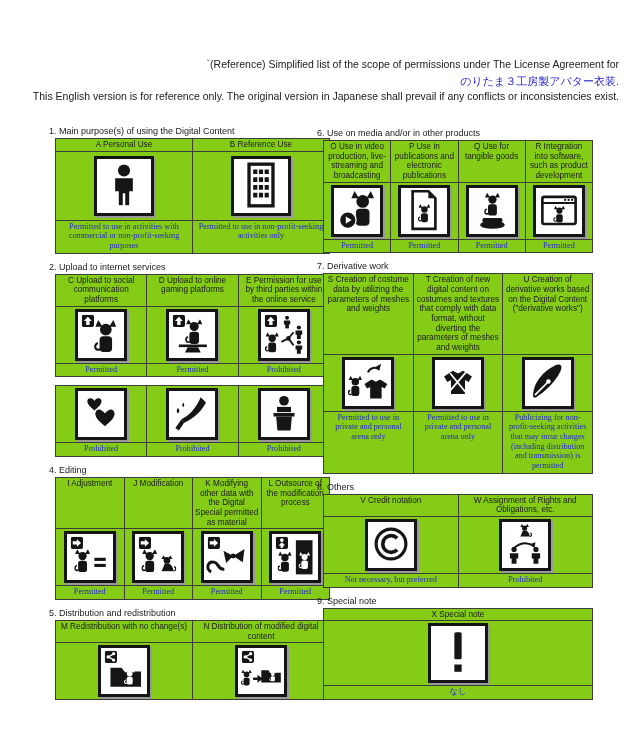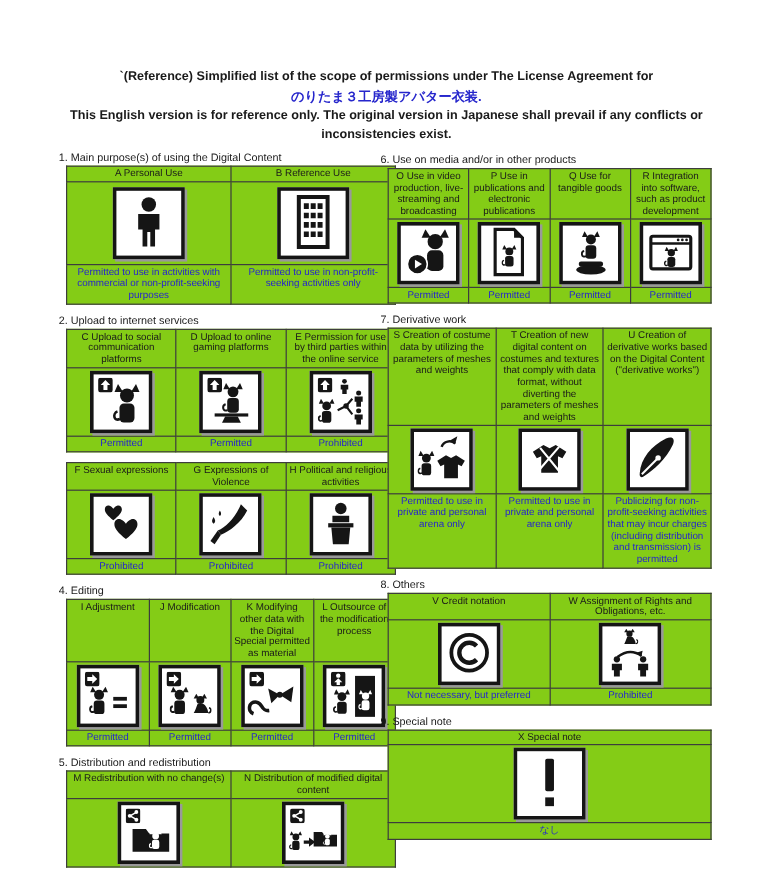--- a/index.html
+++ b/index.html
@@ -1,33 +1,33 @@
 <!DOCTYPE html>
 <html><head>
 <meta charset="utf-8">
 <style>
   html,body{margin:0;padding:0;background:#ffffff;}
   #page{position:relative;width:644px;height:743px;background:#fff;overflow:hidden;
         font-family:"Liberation Sans",sans-serif;color:#1a1a1a;}
-  .doc-title{position:absolute;top:57px;left:25px;width:594px;text-align:center;
-             font-weight:bold;font-size:10.5px;line-height:1.5;}
+  .doc-title{position:absolute;top:57px;left:25px;width:594px;text-align:right;
+             font-weight:normal;font-size:10.5px;line-height:1.5;}
   .doc-title .jp{color:#2626cc;font-size:11px;}
   .col{position:absolute;}
   .col-left{left:49px;top:126px;width:281px;}
   .col-right{left:317px;top:128px;width:276px;}
   .section{margin-bottom:8px;}
   .sec-title{font-size:9px;margin:0 0 2px 0;}
   table.perm{border-collapse:collapse;table-layout:fixed;margin-left:6px;width:calc(100% - 6px);
              background:#84cc16;}
   table.perm th,table.perm td{border:1px solid #3d3d3d;font-size:8.2px;line-height:1.18;
              font-weight:normal;text-align:center;vertical-align:top;padding:1px 2px;}
   tr.icons td{height:52px;vertical-align:middle;padding:2px 0;}
   .t1 tr.icons td{height:64px;}
   .t9 tr.icons td{height:56px;}
-  tr.status td{color:#2626cc;padding-bottom:2px;}
+  tr.status td{color:#2626cc;padding-bottom:2px;font-family:Liberation Serif, serif;}
   .icon-box{display:inline-block;width:44px;height:44px;border:3px solid #151515;background:#fff;
             box-shadow:2px 2px 0 #999;line-height:0;padding:1px;box-sizing:content-box;}
   .icon-box svg{width:42px;height:42px;}
   .icon-box.lg{width:52px;height:52px;}
   .icon-box.lg svg{width:50px;height:50px;}
   .pict{color:#151515;}
   .defs{position:absolute;width:0;height:0;overflow:hidden;}
 </style>
 </head>
 <body>
@@ -160,25 +160,20 @@
           <td>Permitted</td>
           <td>Prohibited</td>
         </tr>
       </tbody>
         </table>
     </div>
 
     <div class="section">
       <table class="perm t3">
         <tbody>
-            <tr>
-          <th>F Sexual expressions</th>
-          <th>G Expressions of Violence</th>
-          <th>H Political and religious activities</th>
-        </tr>
         <tr class="icons">
           <td><span class="icon-box"><svg class="pict" viewBox="0 0 48 48">
                     <use href="#sym-heart" x="8" y="6" width="17" height="16"></use>
                     <use href="#sym-heart" x="17" y="19" width="23" height="21"></use>
                   </svg></span></td>
           <td><span class="icon-box"><svg class="pict" viewBox="0 0 48 48">
                     <path fill="currentColor" d="M12 31 C20 28 29 18 34 6 L40 12 C34 24 23 32 15 35 Z"></path>
                     <path fill="currentColor" d="M15 35 L9 44 L5 41 L12 31 Z"></path>
                     <path fill="currentColor" d="M8 18 C10 21 10 23 8 24.5 C6 23 6 21 8 18 Z"></path>
                     <path fill="currentColor" d="M14 12 C15.5 14.5 15.5 16 14 17.2 C12.5 16 12.5 14.5 14 12 Z"></path>

